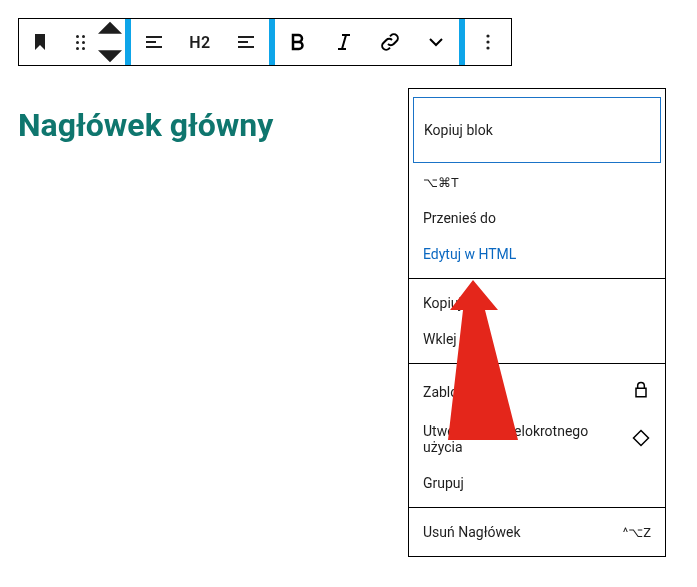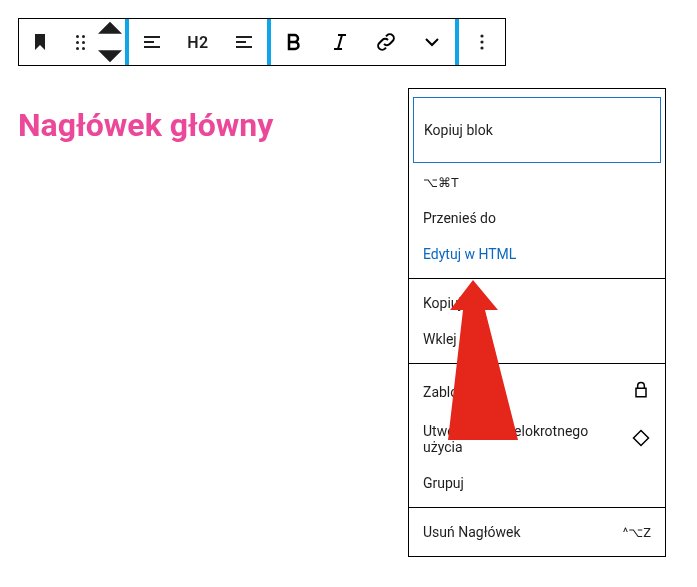--- a/index.html
+++ b/index.html
@@ -14,21 +14,21 @@
   }
   .toolbar {
     display: inline-flex;
     border: 1px solid #000;
     background: #fff;
     height: 48px;
   }
   .toolbar-group {
     display: flex;
     align-items: center;
-    border-right: 4px solid #0ea5e9;
+    border-right: 6px solid #0ea5e9;
   }
   .toolbar-group:last-child { border-right: none; }
   .tb-btn {
     width: 46px;
     height: 46px;
     display: flex;
     align-items: center;
     justify-content: center;
     cursor: pointer;
     color: #1e1e1e;
@@ -38,21 +38,21 @@
   .h2-label { font-weight: 600; font-size: 16px; letter-spacing: 0.5px; }
   .move-stack { display:flex; flex-direction:column; gap:2px; }
   .drag-dots {
     display:grid; grid-template-columns:repeat(2,3px); grid-template-rows:repeat(3,3px);
     gap:3px;
   }
   .drag-dots span { width:3px;height:3px;background:#1e1e1e;border-radius:50%; }
   .heading-text {
     font-size: 32px;
     font-weight: 700;
-    color: #ec4899;
+    color: #0f766e;
     margin-top: 40px;
   }
   .dropdown {
     position: absolute;
     top: 88px;
     left: 408px;
     width: 258px;
     border: 1px solid #000;
     background: #fff;
   }

